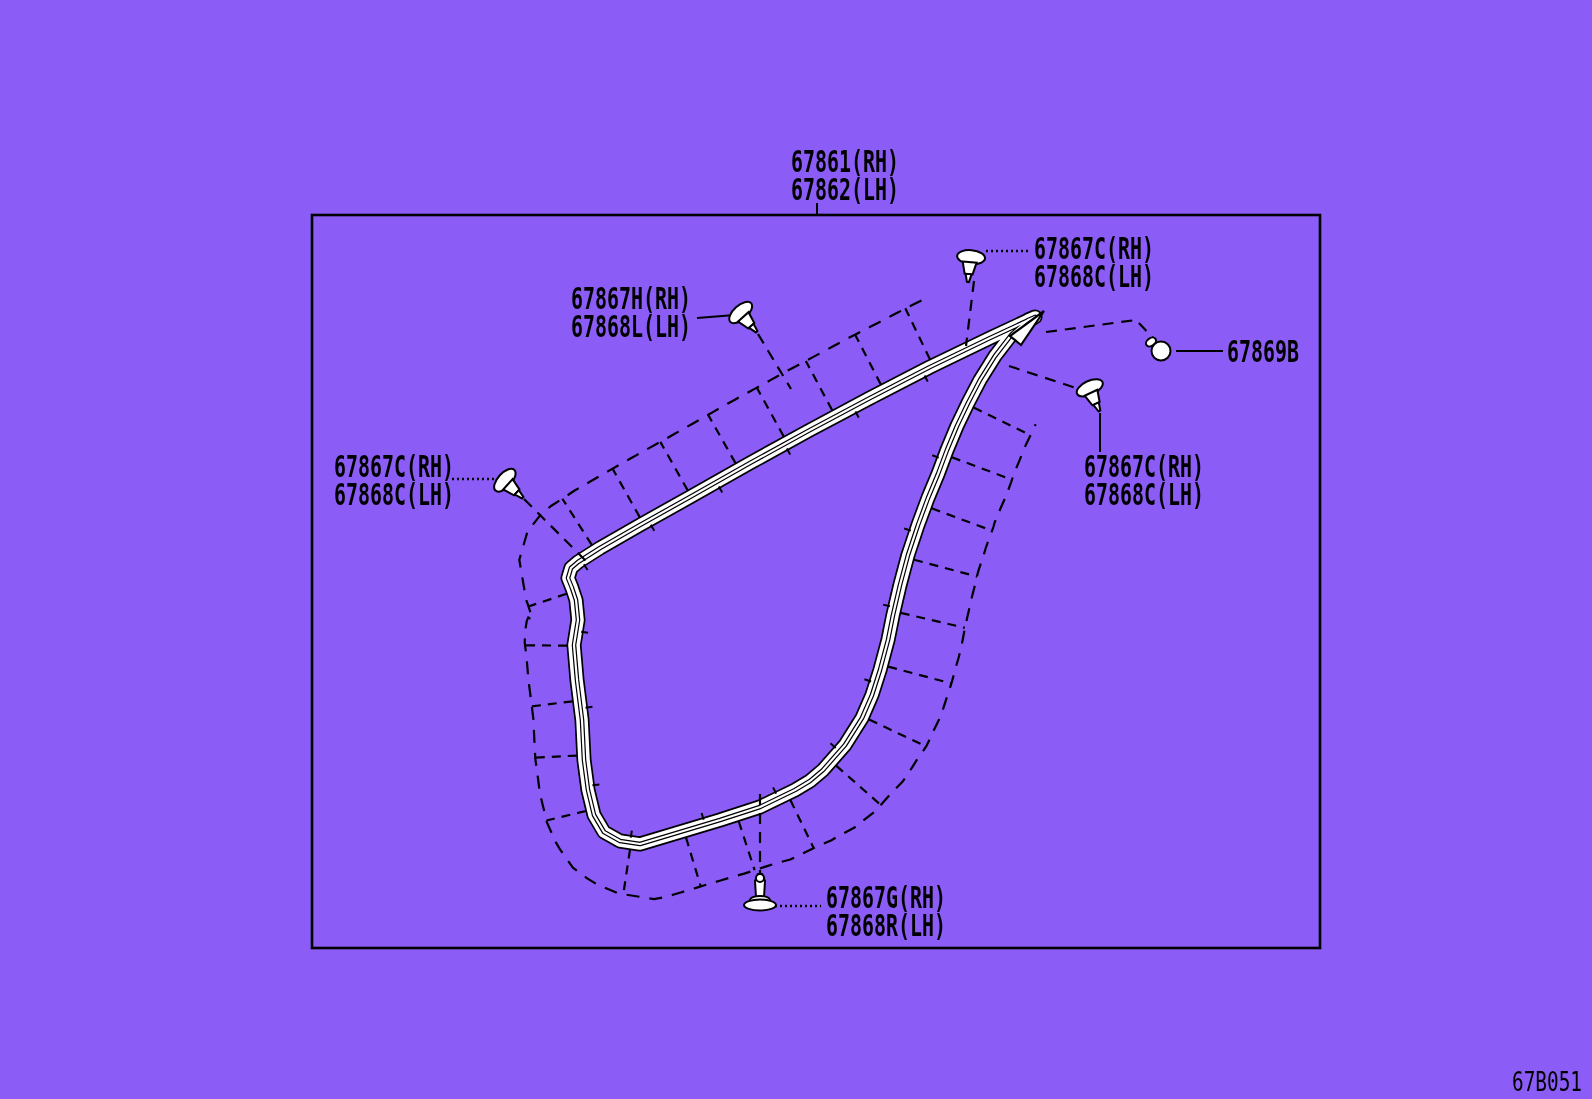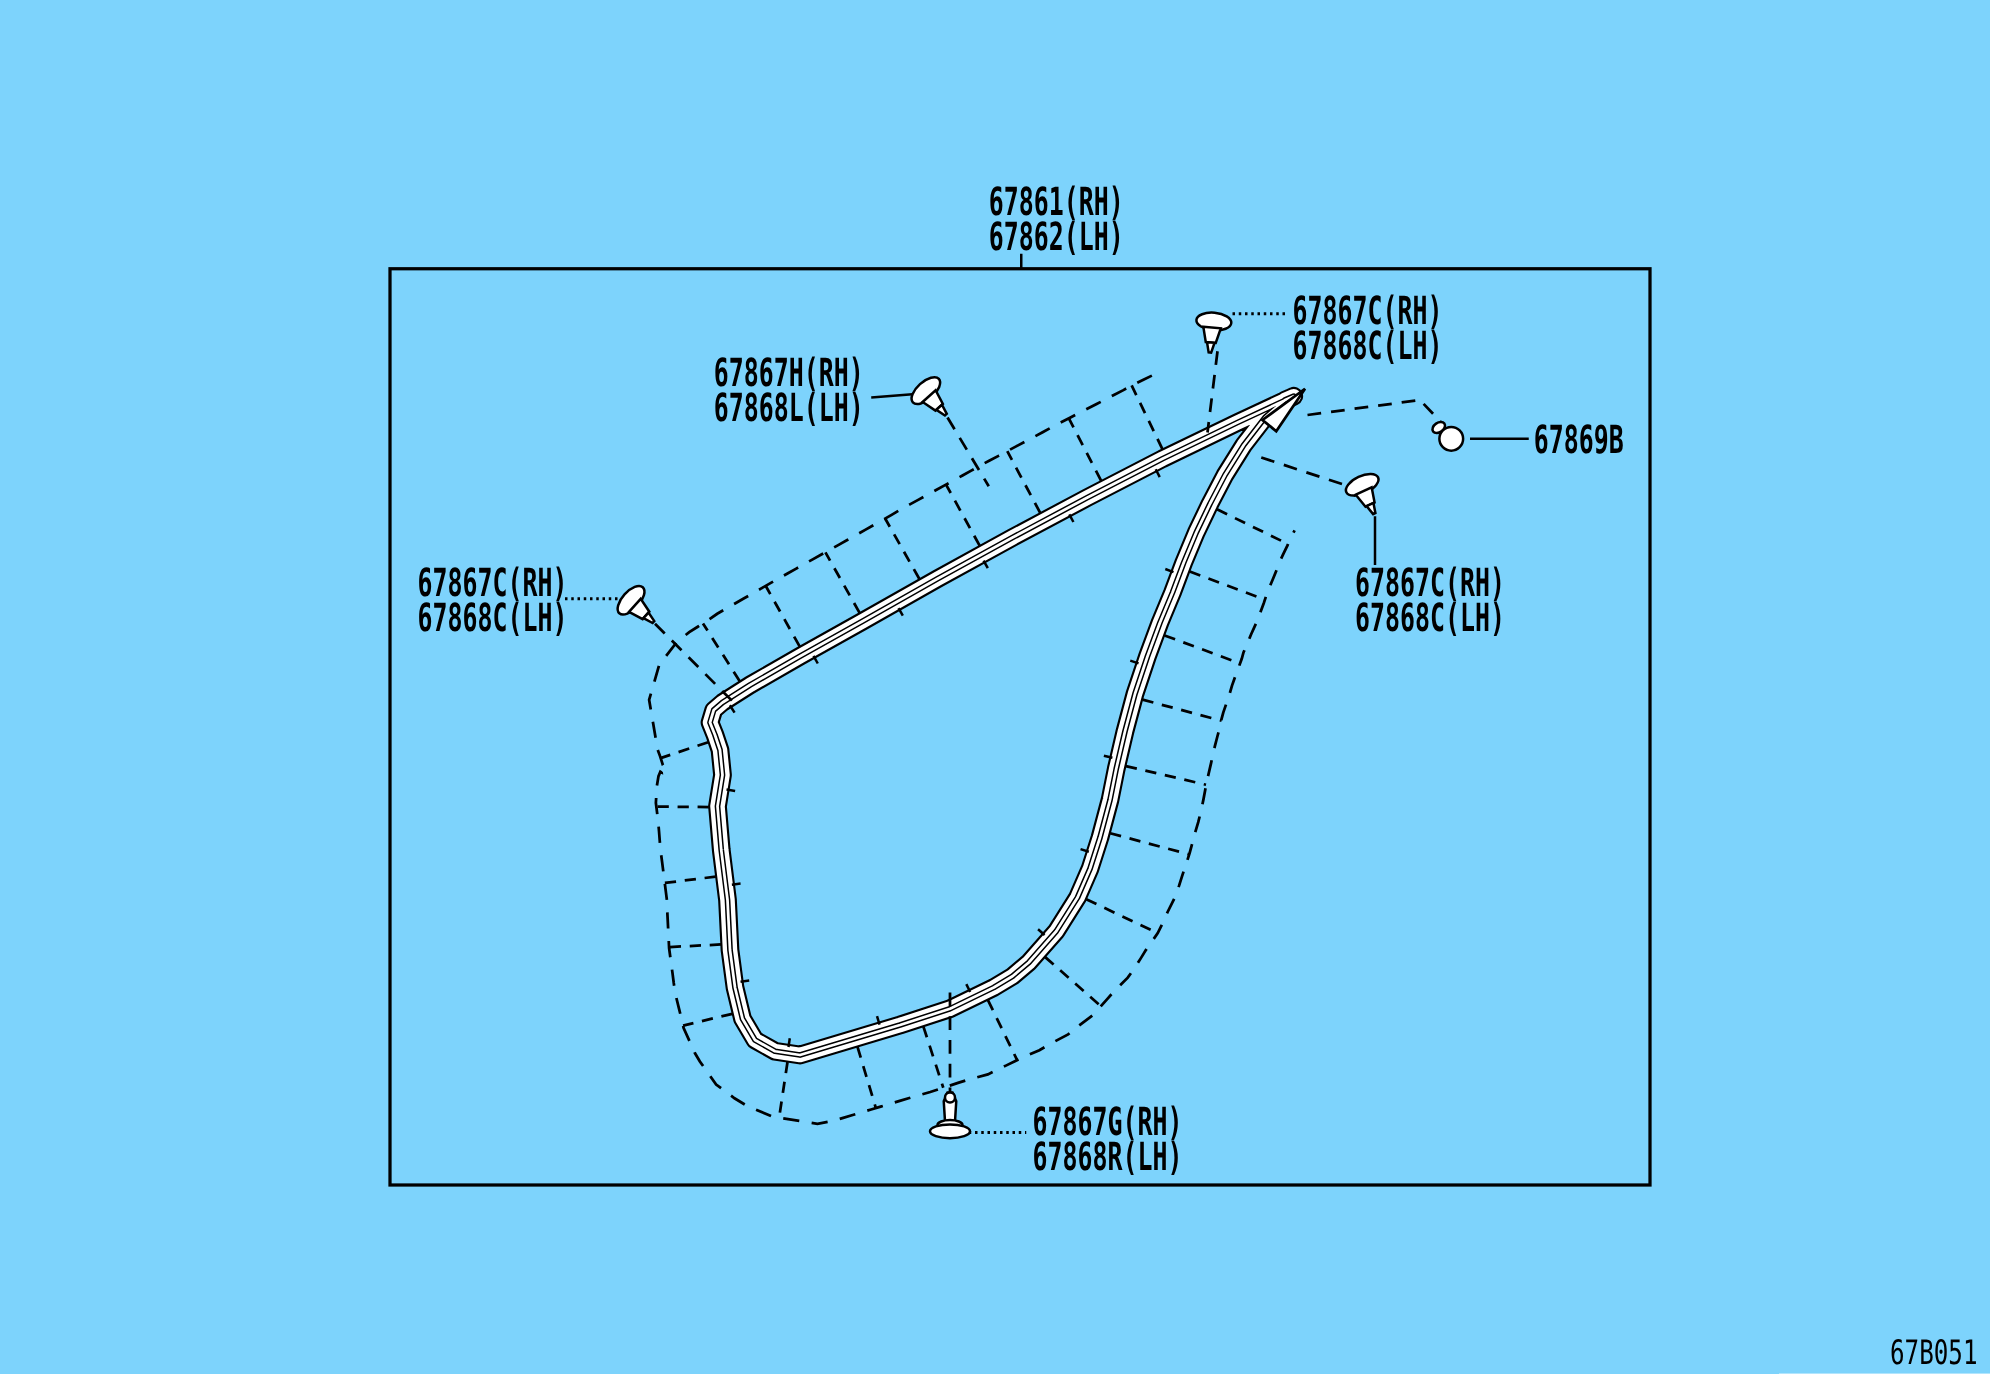--- a/index.html
+++ b/index.html
@@ -1,16 +1,16 @@
 <!DOCTYPE html>
 <html><head>
 <meta charset="utf-8">
 <style>
   html,body{margin:0;padding:0;background:#fff;}
-  #stage{position:relative;width:1592px;height:1099px;background:#7dd3fc;overflow:hidden;}
+  #stage{position:relative;width:1592px;height:1099px;background:#8b5cf6;overflow:hidden;}
   svg{display:block;}
   .pn{font-family:"DejaVu Sans Mono","Liberation Mono",monospace;font-weight:bold;font-size:31px;fill:#000;}
   .code{font-family:"DejaVu Sans Mono","Liberation Mono",monospace;font-weight:normal;font-size:27px;fill:#000;}
   .ink{stroke:#000;fill:none;}
 </style>
 </head>
 <body>
 
 <div id="stage">
 <svg id="dgm" width="1592" height="1099" viewBox="0 0 1592 1099">

